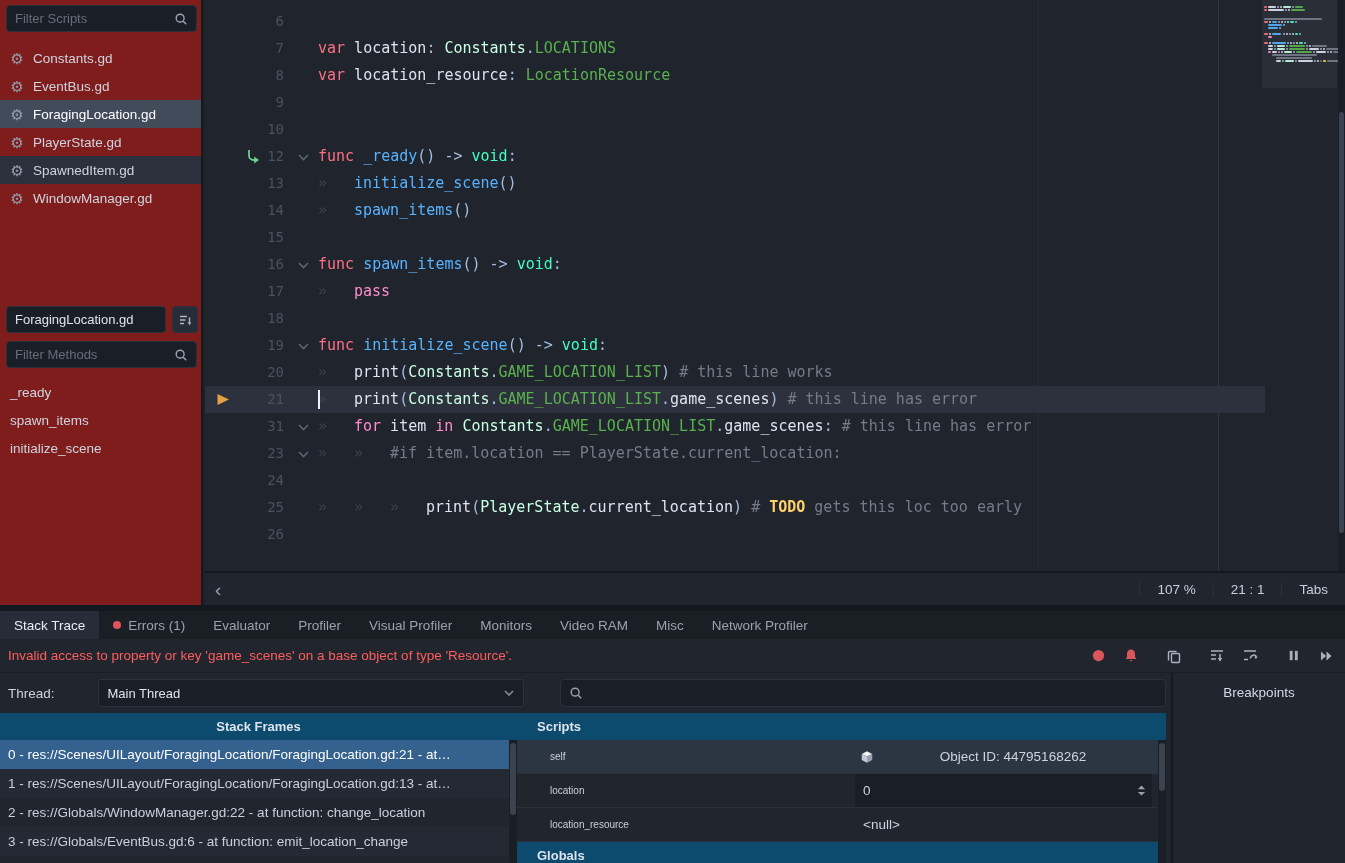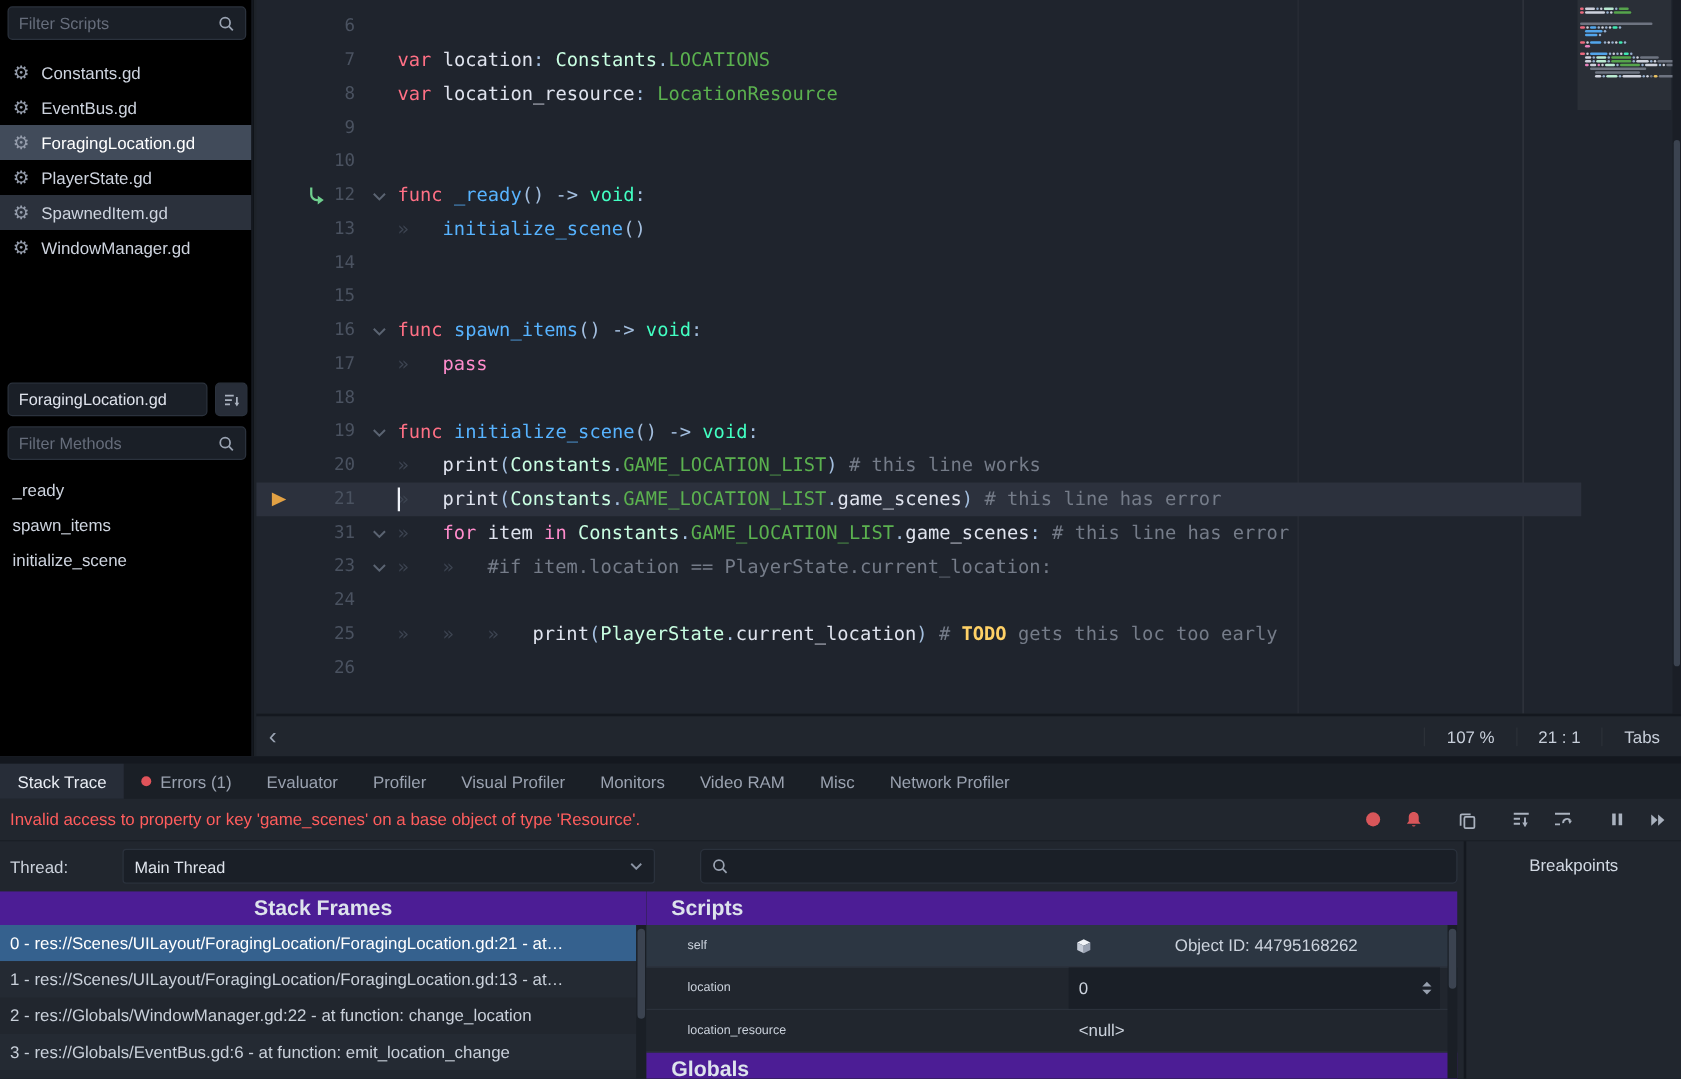--- a/index.html
+++ b/index.html
@@ -1,20 +1,20 @@
 <!DOCTYPE html>
 <html><head>
 <meta charset="utf-8">
 <style>
   * { box-sizing: border-box; margin: 0; padding: 0; }
   html,body { width:1345px; height:863px; overflow:hidden; }
   body { background:#1d2229; font-family:"Liberation Sans",sans-serif; cursor:default; position:relative; }
 
   
-  #sidebar { position:absolute; left:0; top:0; width:203px; height:605px; background:#000000; border-right:2px solid #14181f; }
+  #sidebar { position:absolute; left:0; top:0; width:203px; height:605px; background:#7f1d1d; border-right:2px solid #14181f; }
   .filter-box { position:absolute; left:6px; height:27px; background:#1a1f27; border:1px solid #2b323d; border-radius:4px; display:flex; align-items:center; padding:0 8px; }
   #filter-scripts { top:5px; width:191px; }
   #filter-methods { top:341px; width:191px; }
   .filter-text { color:#666d7b; font-size:13px; flex:1; white-space:nowrap; overflow:hidden; }
   #script-list { position:absolute; top:44px; left:0; right:0; }
   .script-item { height:28px; display:flex; align-items:center; padding-left:9px; gap:8px; font-size:13.5px; color:#ced4df; white-space:nowrap; }
   .script-item.selected { background:#414b5a; color:#ffffff; }
   .script-item.hover { background:#2b313c; }
   .gear { color:#959dac; font-size:15px; line-height:1; width:16px; text-align:center; }
   .current-script-field { position:absolute; top:306px; left:6px; width:160px; height:27px; background:#1a1f27; border:1px solid #2b323d; border-radius:4px; color:#dfe3ec; font-size:13px; line-height:25px; padding:0 8px; white-space:nowrap; overflow:hidden; }
@@ -61,21 +61,21 @@
   .dbtn { width:22px; height:22px; display:flex; align-items:center; justify-content:center; background:none; border:none; }
   .gap-l { margin-left:10px; }
   #thread-row { position:absolute; top:62px; left:0; width:1166px; height:40px; display:flex; align-items:center;gap:30px; }
   #thread-row label { margin-left:8px; font-size:13.5px; color:#ccd2dc; }
   .dropdown { margin-left:13px; width:452px; height:28px; background:#1a1f27; border:1px solid #2b323d; border-radius:3px; display:flex; align-items:center; padding:0 9px; font-size:13px; color:#dfe4ec; }
   .dropdown > span { flex:1; }
   #filter-vars { position:static; margin-left:6px; width:644px; height:28px; }
   #breakpoints { position:absolute; left:1171px; top:62px; width:174px; bottom:0; border-left:2px solid #14181f; }
   .bp-title { height:40px; line-height:40px; text-align:center; color:#d2d9e3; font-size:13.5px; }
   #stack-frames { position:absolute; left:0; top:102px; width:517px; bottom:0; overflow:hidden; }
-  .panel-header { height:27px; line-height:27px; background:#4c1d95; color:#dde3ec; font-weight:bold; font-size:17px; }
+  .panel-header { height:27px; line-height:27px; background:#0c4a6e; color:#dde3ec; font-weight:bold; font-size:13px; }
   #stack-frames .panel-header { text-align:center; }
   .frame-row { height:29px; line-height:29px; padding-left:8px; font-size:13.5px; color:#c9d0da; white-space:nowrap; overflow:hidden; width:509px; }
   .frame-row.odd { background:#242a33; }
   .frame-row.selected { background:#35618e; color:#ffffff; }
   .sf-scroll { position:absolute; right:0; top:27px; bottom:0; width:8px; background:#1a1f26; }
   .sf-scroll .thumb { position:absolute; left:1px; right:1px; top:3px; height:72px; background:#3b4350; border-radius:3px; }
   #members { position:absolute; left:517px; top:102px; width:649px; bottom:0; overflow:hidden; }
   #members .panel-header { padding-left:20px; }
   .member-row { position:relative; height:34px; border-bottom:1px solid #2b313b; }
   .member-row.hl { background:#2c3642; }
@@ -161,21 +161,21 @@
         <div class="code-row"><div class="gutter"><div class="lnum">8</div></div><div class="ccontent"><span style="color: rgb(255, 112, 133);">var</span><span style="color: rgb(223, 227, 238);"> location_resource</span><span style="color: rgb(163, 190, 222);">:</span><span style="color: rgb(223, 227, 238);"> </span><span style="color: rgb(91, 177, 79);">LocationResource</span></div></div>
         <div class="code-row"><div class="gutter"><div class="lnum">9</div></div><div class="ccontent"></div></div>
         <div class="code-row"><div class="gutter"><div class="lnum">10</div></div><div class="ccontent"></div></div>
         <div class="code-row"><div class="gutter"><div class="connect-ic"><svg width="15" height="15" viewBox="0 0 15 15" fill="none">
                 <path d="M4 1v5.5A4.5 4.5 0 0 0 8.5 11H10" stroke="#6fcf8e" stroke-width="1.8"></path>
                 <polygon points="9.2,7.5 14,11 9.2,14.5" fill="#6fcf8e"></polygon>
               </svg></div><div class="lnum">12</div><div class="fold"><svg width="11" height="7" viewBox="0 0 11 7">
                 <polyline points="1,1 5.5,5.5 10,1" fill="none" stroke="#5b6472" stroke-width="1.6"></polyline>
               </svg></div></div><div class="ccontent"><span style="color: rgb(255, 112, 133);">func</span><span style="color: rgb(223, 227, 238);"> </span><span style="color: rgb(87, 179, 255);">_ready</span><span style="color: rgb(163, 190, 222);">()</span><span style="color: rgb(223, 227, 238);"> </span><span style="color: rgb(163, 190, 222);">-&gt;</span><span style="color: rgb(223, 227, 238);"> </span><span style="color: rgb(66, 255, 194);">void</span><span style="color: rgb(163, 190, 222);">:</span></div></div>
         <div class="code-row"><div class="gutter"><div class="lnum">13</div></div><div class="ccontent"><span class="tabm">»</span><span style="color: rgb(87, 179, 255);">initialize_scene</span><span style="color: rgb(163, 190, 222);">()</span></div></div>
-        <div class="code-row"><div class="gutter"><div class="lnum">14</div></div></div>
+        <div class="code-row"><div class="gutter"><div class="lnum">14</div></div><div class="ccontent"><span class="tabm">»</span><span style="color: rgb(87, 179, 255);">spawn_items</span><span style="color: rgb(163, 190, 222);">()</span></div></div>
         <div class="code-row"><div class="gutter"><div class="lnum">15</div></div><div class="ccontent"></div></div>
         <div class="code-row"><div class="gutter"><div class="lnum">16</div><div class="fold"><svg width="11" height="7" viewBox="0 0 11 7">
                 <polyline points="1,1 5.5,5.5 10,1" fill="none" stroke="#5b6472" stroke-width="1.6"></polyline>
               </svg></div></div><div class="ccontent"><span style="color: rgb(255, 112, 133);">func</span><span style="color: rgb(223, 227, 238);"> </span><span style="color: rgb(87, 179, 255);">spawn_items</span><span style="color: rgb(163, 190, 222);">()</span><span style="color: rgb(223, 227, 238);"> </span><span style="color: rgb(163, 190, 222);">-&gt;</span><span style="color: rgb(223, 227, 238);"> </span><span style="color: rgb(66, 255, 194);">void</span><span style="color: rgb(163, 190, 222);">:</span></div></div>
         <div class="code-row"><div class="gutter"><div class="lnum">17</div></div><div class="ccontent"><span class="tabm">»</span><span style="color: rgb(255, 140, 204);">pass</span></div></div>
         <div class="code-row"><div class="gutter"><div class="lnum">18</div></div><div class="ccontent"></div></div>
         <div class="code-row"><div class="gutter"><div class="lnum">19</div><div class="fold"><svg width="11" height="7" viewBox="0 0 11 7">
                 <polyline points="1,1 5.5,5.5 10,1" fill="none" stroke="#5b6472" stroke-width="1.6"></polyline>
               </svg></div></div><div class="ccontent"><span style="color: rgb(255, 112, 133);">func</span><span style="color: rgb(223, 227, 238);"> </span><span style="color: rgb(87, 179, 255);">initialize_scene</span><span style="color: rgb(163, 190, 222);">()</span><span style="color: rgb(223, 227, 238);"> </span><span style="color: rgb(163, 190, 222);">-&gt;</span><span style="color: rgb(223, 227, 238);"> </span><span style="color: rgb(66, 255, 194);">void</span><span style="color: rgb(163, 190, 222);">:</span></div></div>
         <div class="code-row"><div class="gutter"><div class="lnum">20</div></div><div class="ccontent"><span class="tabm">»</span><span style="color: rgb(223, 227, 238);">print</span><span style="color: rgb(163, 190, 222);">(</span><span style="color: rgb(201, 255, 226);">Constants</span><span style="color: rgb(163, 190, 222);">.</span><span style="color: rgb(91, 177, 79);">GAME_LOCATION_LIST</span><span style="color: rgb(163, 190, 222);">)</span><span style="color: rgb(223, 227, 238);"> </span><span style="color: rgb(117, 124, 137);"># this line works</span></div></div>

